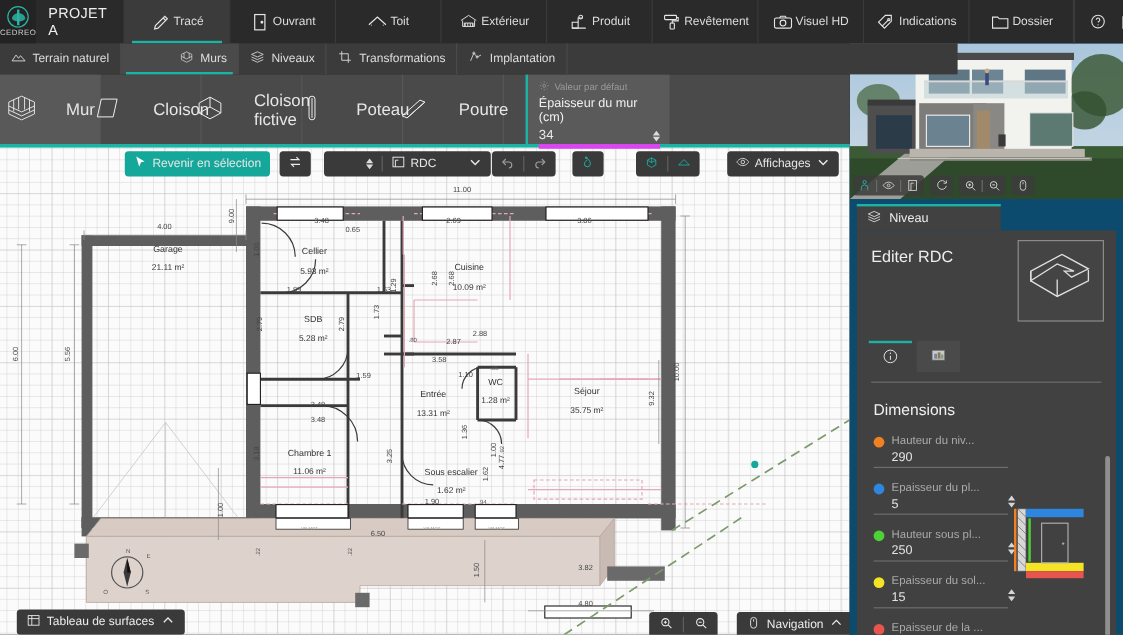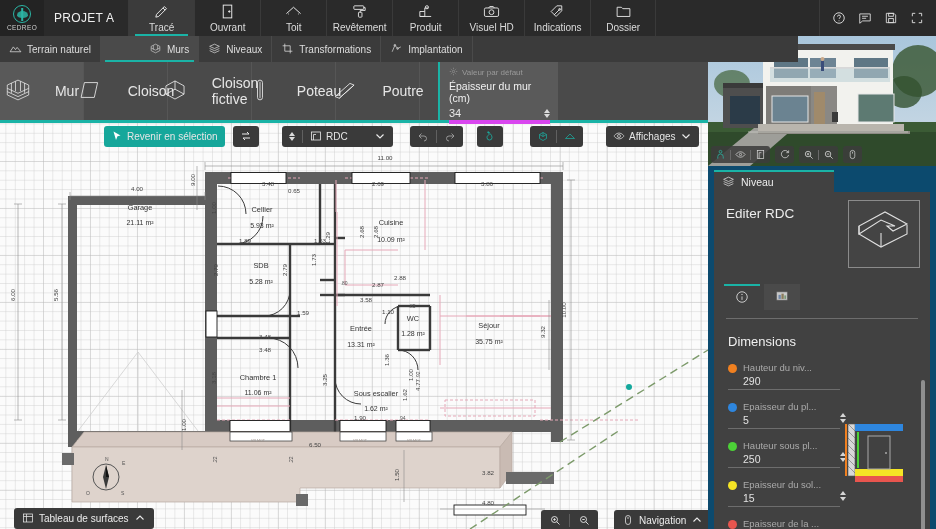--- a/index.html
+++ b/index.html
@@ -20,21 +20,21 @@
   .brand .logo{ width:18px;height:18px;border:1.6px solid #2bb5a5;border-radius:50%;
      position:relative; }
   .brand .logo:before{content:"";position:absolute;left:50%;top:2px;width:1.6px;height:13px;
      background:#2bb5a5;transform:translateX(-50%);}
   .brand .logo:after{content:"";position:absolute;left:3px;top:5px;width:11px;height:7px;
      border-radius:50% 50% 50% 50%/60% 60% 40% 40%;background:#2bb5a5;opacity:.85;}
   .brand .bname{font-size:6.5px;letter-spacing:.4px;color:#cfcfcf;margin-top:1px;}
   .projname{ display:flex;align-items:center;padding:0 14px 0 10px;font-size:12px;
      font-weight:normal; letter-spacing:.3px; color:#efefef; }
   .tabs{ display:flex; align-items:stretch; flex:1; }
-  .tab{ width:66px; display:flex; flex-direction:column; align-items:center;
+  .tab{ width:88px; display:flex; flex-direction:row; align-items:center;
      justify-content:center; gap:2px; position:relative; cursor:pointer;
      border-left:1px solid #3a3a3a; color:#dcdcdc; }
   .tab:last-child{border-right:1px solid #3a3a3a;}
   .tab.active{ background:#3b3b3b; }
   .tab.active:after{content:"";position:absolute;left:6px;right:6px;bottom:0;height:2px;background:#1ab3a6;}
   .tab .tl{ font-size:10px; }
   .tab svg{ width:17px;height:17px; display:block; }
   .topicons{ display:flex; align-items:center; gap:0; padding:0 6px; border-left:1px solid #3a3a3a;}
   .ticon{ width:26px;height:26px; display:flex;align-items:center;justify-content:center;cursor:pointer;}
   .ticon svg{width:14px;height:14px;}
@@ -178,38 +178,49 @@
       <span>
           <svg viewBox="0 0 24 24" fill="none" stroke="#e6e6e6" stroke-width="1.4">
             <path d="M2 15L12 6l10 9"></path>
             <path d="M5 15v1M19 15v1"></path>
           </svg>
         </span>
       <span class="tl">Toit</span>
     </div>
     <div class="tab">
       <span>
-          <svg viewBox="0 0 24 24" fill="none" stroke="#e6e6e6" stroke-width="1.3">
-            <rect x="4" y="4" width="14" height="5" rx="1"></rect>
-            <path d="M18 6.5h2v4h-7v3"></path>
-            <rect x="10.5" y="13" width="5" height="7" rx="1"></rect>
+          <svg viewBox="0 0 24 24" fill="none" stroke="#e6e6e6" stroke-width="1.1">
+            <path d="M3 10L12 4l9 6"></path>
+            <path d="M5 10v7h14v-7"></path>
+            <path d="M7 17v-4h10v4"></path>
+            <path d="M8 13v4M11 13v4M14 13v4M17 13v4"></path>
           </svg>
         </span>
-      <span class="tl">Revêtement</span>
+      <span class="tl">Extérieur</span>
     </div>
     <div class="tab">
       <span>
           <svg viewBox="0 0 24 24" fill="none" stroke="#e6e6e6" stroke-width="1.3">
             <path d="M4 19v-7h7v7z"></path>
             <path d="M11 12V7h5"></path>
             <circle cx="14" cy="6" r="2.2"></circle>
             <path d="M4 19h16"></path>
           </svg>
         </span>
       <span class="tl">Produit</span>
+    </div>
+    <div class="tab">
+      <span>
+          <svg viewBox="0 0 24 24" fill="none" stroke="#e6e6e6" stroke-width="1.3">
+            <rect x="4" y="4" width="14" height="5" rx="1"></rect>
+            <path d="M18 6.5h2v4h-7v3"></path>
+            <rect x="10.5" y="13" width="5" height="7" rx="1"></rect>
+          </svg>
+        </span>
+      <span class="tl">Revêtement</span>
     </div>
     <div class="tab">
       <span>
           <svg viewBox="0 0 24 24" fill="none" stroke="#e6e6e6" stroke-width="1.3">
             <rect x="2" y="7" width="20" height="12" rx="2"></rect>
             <circle cx="12" cy="13" r="3.4"></circle>
             <path d="M8 7l1.5-2h5L16 7"></path>
           </svg>
         </span>
       <span class="tl">Visuel HD</span>
@@ -580,21 +591,21 @@
       <span>Revenir en sélection</span>
     </div>
   </div>
   <div class="ctl" style="left:233px;">
     <div class="itm">
       <span><svg viewBox="0 0 24 24" fill="none" stroke="#eaeaea" stroke-width="2">
             <path d="M4 8h14l-4-4M20 16H6l4 4"></path>
           </svg></span>
     </div>
   </div>
-  <div class="ctl" style="left:282px;">
+  <div class="ctl" style="left:270px;padding-left:28px;">
     <div class="itm">
       <span class="spin">
           <i class="u"></i>
           <i class="d"></i>
         </span>
     </div>
     <div class="sep"></div>
     <div class="itm">
       <span><svg viewBox="0 0 24 24" fill="none" stroke="#eaeaea" stroke-width="1.6">
             <rect x="3" y="4" width="18" height="16"></rect>

